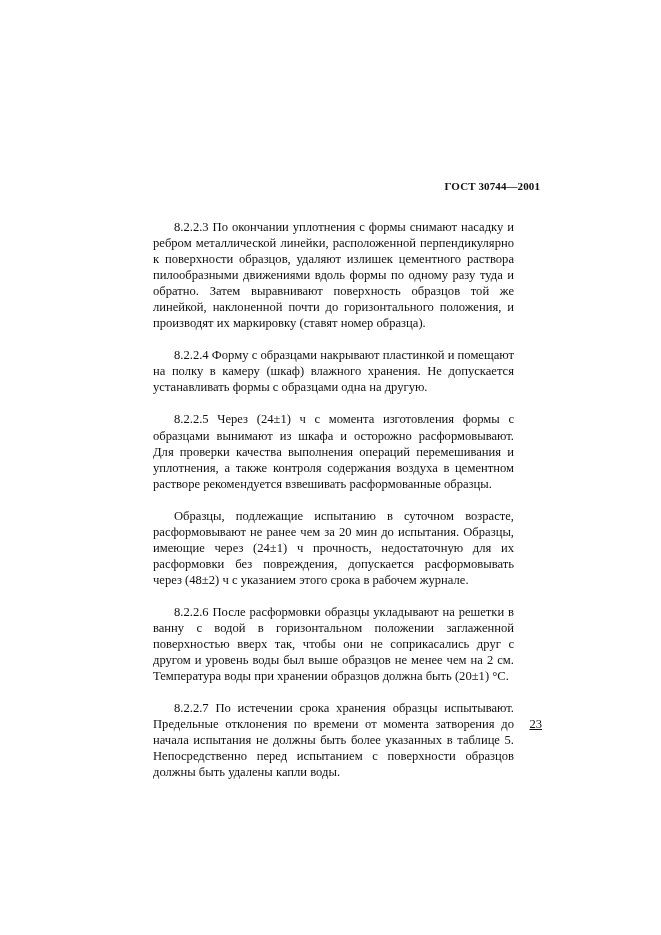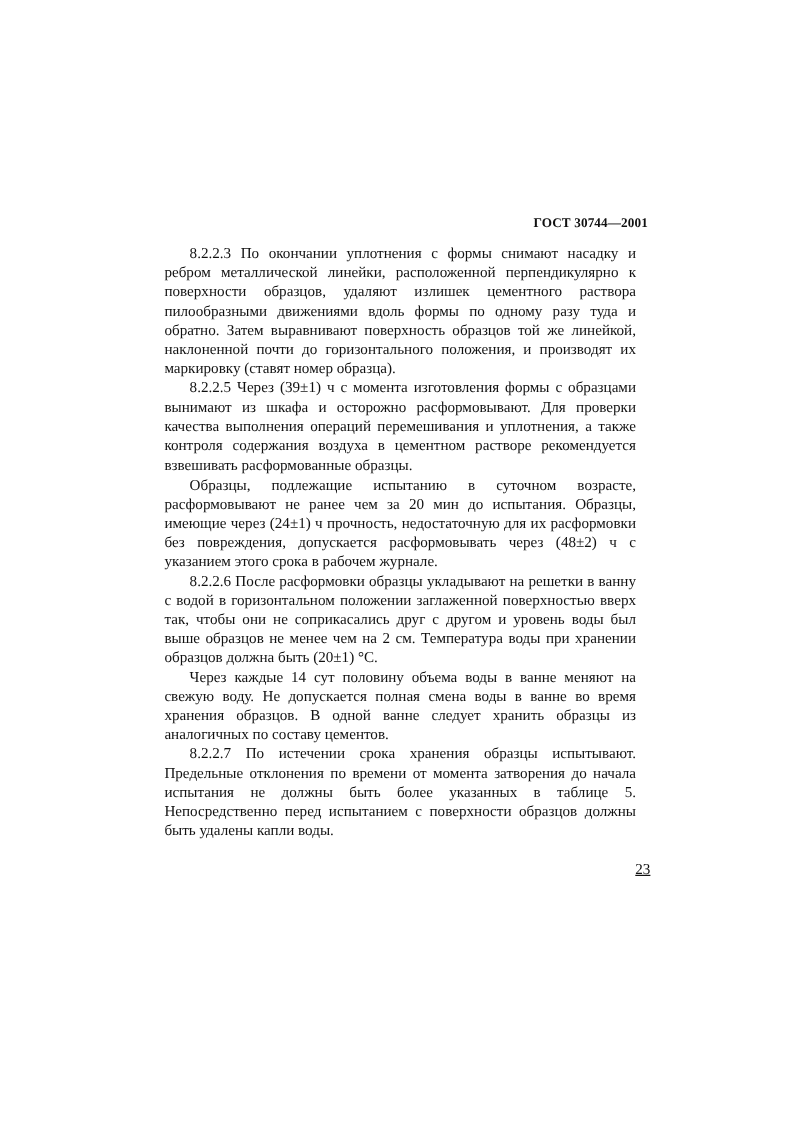--- a/index.html
+++ b/index.html
@@ -31,41 +31,41 @@
     .body-text {
       position: absolute;
       left: 137px;
       top: 203px;
       width: 393px;
       font-size: 12.6px;
       line-height: 16.05px;
       text-align: justify;
     }
     .body-text p {
-      margin: 0;
+      margin: 16px;
       text-indent: 21px;
       text-align: justify;
     }
     .page-number {
       position: absolute;
       top: 717px;
       right: 131px;
       font-size: 12.6px;
       text-decoration: underline;
     }
   </style>
 </head>
 <body>
 
 <div class="page">
   <div class="header">ГОСТ 30744—2001</div>
 
   <div class="body-text">
     <p>8.2.2.3 По окончании уплотнения с формы снимают насадку и ребром металлической линейки, расположенной перпендикулярно к поверхности образцов, удаляют излишек цементного раствора пилообразными движениями вдоль формы по одному разу туда и обратно. Затем выравнивают поверхность образцов той же линейкой, наклоненной почти до горизонтального положения, и производят их маркировку (ставят номер образца).</p>
-    <p>8.2.2.5 Через (39±1) ч с момента изготовления формы с образцами вынимают из шкафа и осторожно расформовывают. Для проверки качества выполнения операций перемешивания и уплотнения, а также контроля содержания воздуха в цементном растворе рекомендуется взвешивать расформованные образцы.</p>
+    <p>8.2.2.4 Форму с образцами накрывают пластинкой и помещают на полку в камеру (шкаф) влажного хранения. Не допускается устанавливать формы с образцами одна на другую.</p>
+    <p>8.2.2.5 Через (24±1) ч с момента изготовления формы с образцами вынимают из шкафа и осторожно расформовывают. Для проверки качества выполнения операций перемешивания и уплотнения, а также контроля содержания воздуха в цементном растворе рекомендуется взвешивать расформованные образцы.</p>
     <p>Образцы, подлежащие испытанию в суточном возрасте, расформовывают не ранее чем за 20 мин до испытания. Образцы, имеющие через (24±1) ч прочность, недостаточную для их расформовки без повреждения, допускается расформовывать через (48±2) ч с указанием этого срока в рабочем журнале.</p>
     <p>8.2.2.6 После расформовки образцы укладывают на решетки в ванну с водой в горизонтальном положении заглаженной поверхностью вверх так, чтобы они не соприкасались друг с другом и уровень воды был выше образцов не менее чем на 2 см. Температура воды при хранении образцов должна быть (20±1) °С.</p>
-    <p>Через каждые 14 сут половину объема воды в ванне меняют на свежую воду. Не допускается полная смена воды в ванне во время хранения образцов. В одной ванне следует хранить образцы из аналогичных по составу цементов.</p>
     <p>8.2.2.7 По истечении срока хранения образцы испытывают. Предельные отклонения по времени от момента затворения до начала испытания не должны быть более указанных в таблице 5. Непосредственно перед испытанием с поверхности образцов должны быть удалены капли воды.</p>
   </div>
 
   <div class="page-number">23</div>
 </div>
 
 </body></html>

